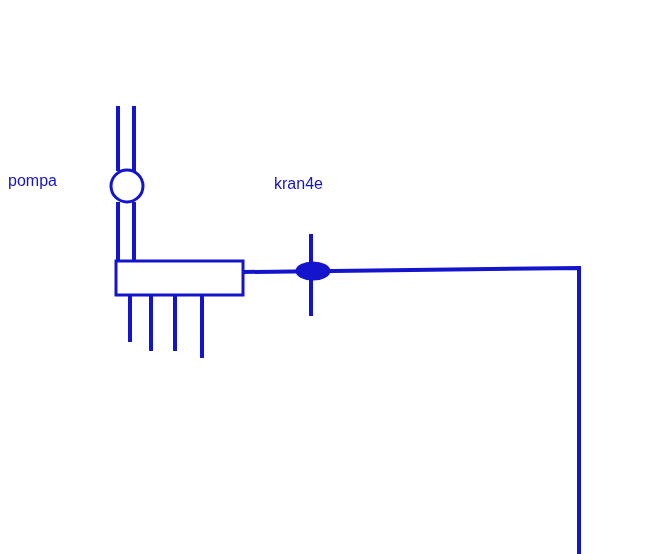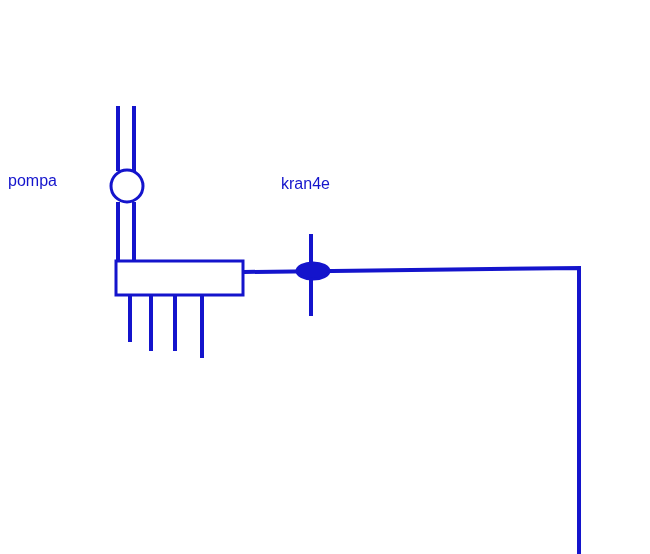--- a/index.html
+++ b/index.html
@@ -48,15 +48,15 @@
 
     <polyline class="stroke" stroke-width="4" points="244,272 579,268 579,554"></polyline>
 
     <g>
       <line class="stroke" stroke-width="4" x1="311" y1="234" x2="311" y2="316"></line>
       <ellipse class="solid" stroke-width="3" cx="313" cy="271" rx="16" ry="8"></ellipse>
     </g>
   </svg>
 
   <div class="label" style="left:8px; top:171px">pompa</div>
-  <div class="label" style="left:281px; top:174px">kran4e</div>
+  <div class="label" style="left:274px; top:174px">kran4e</div>
 
 </div>
 
 </body></html>

